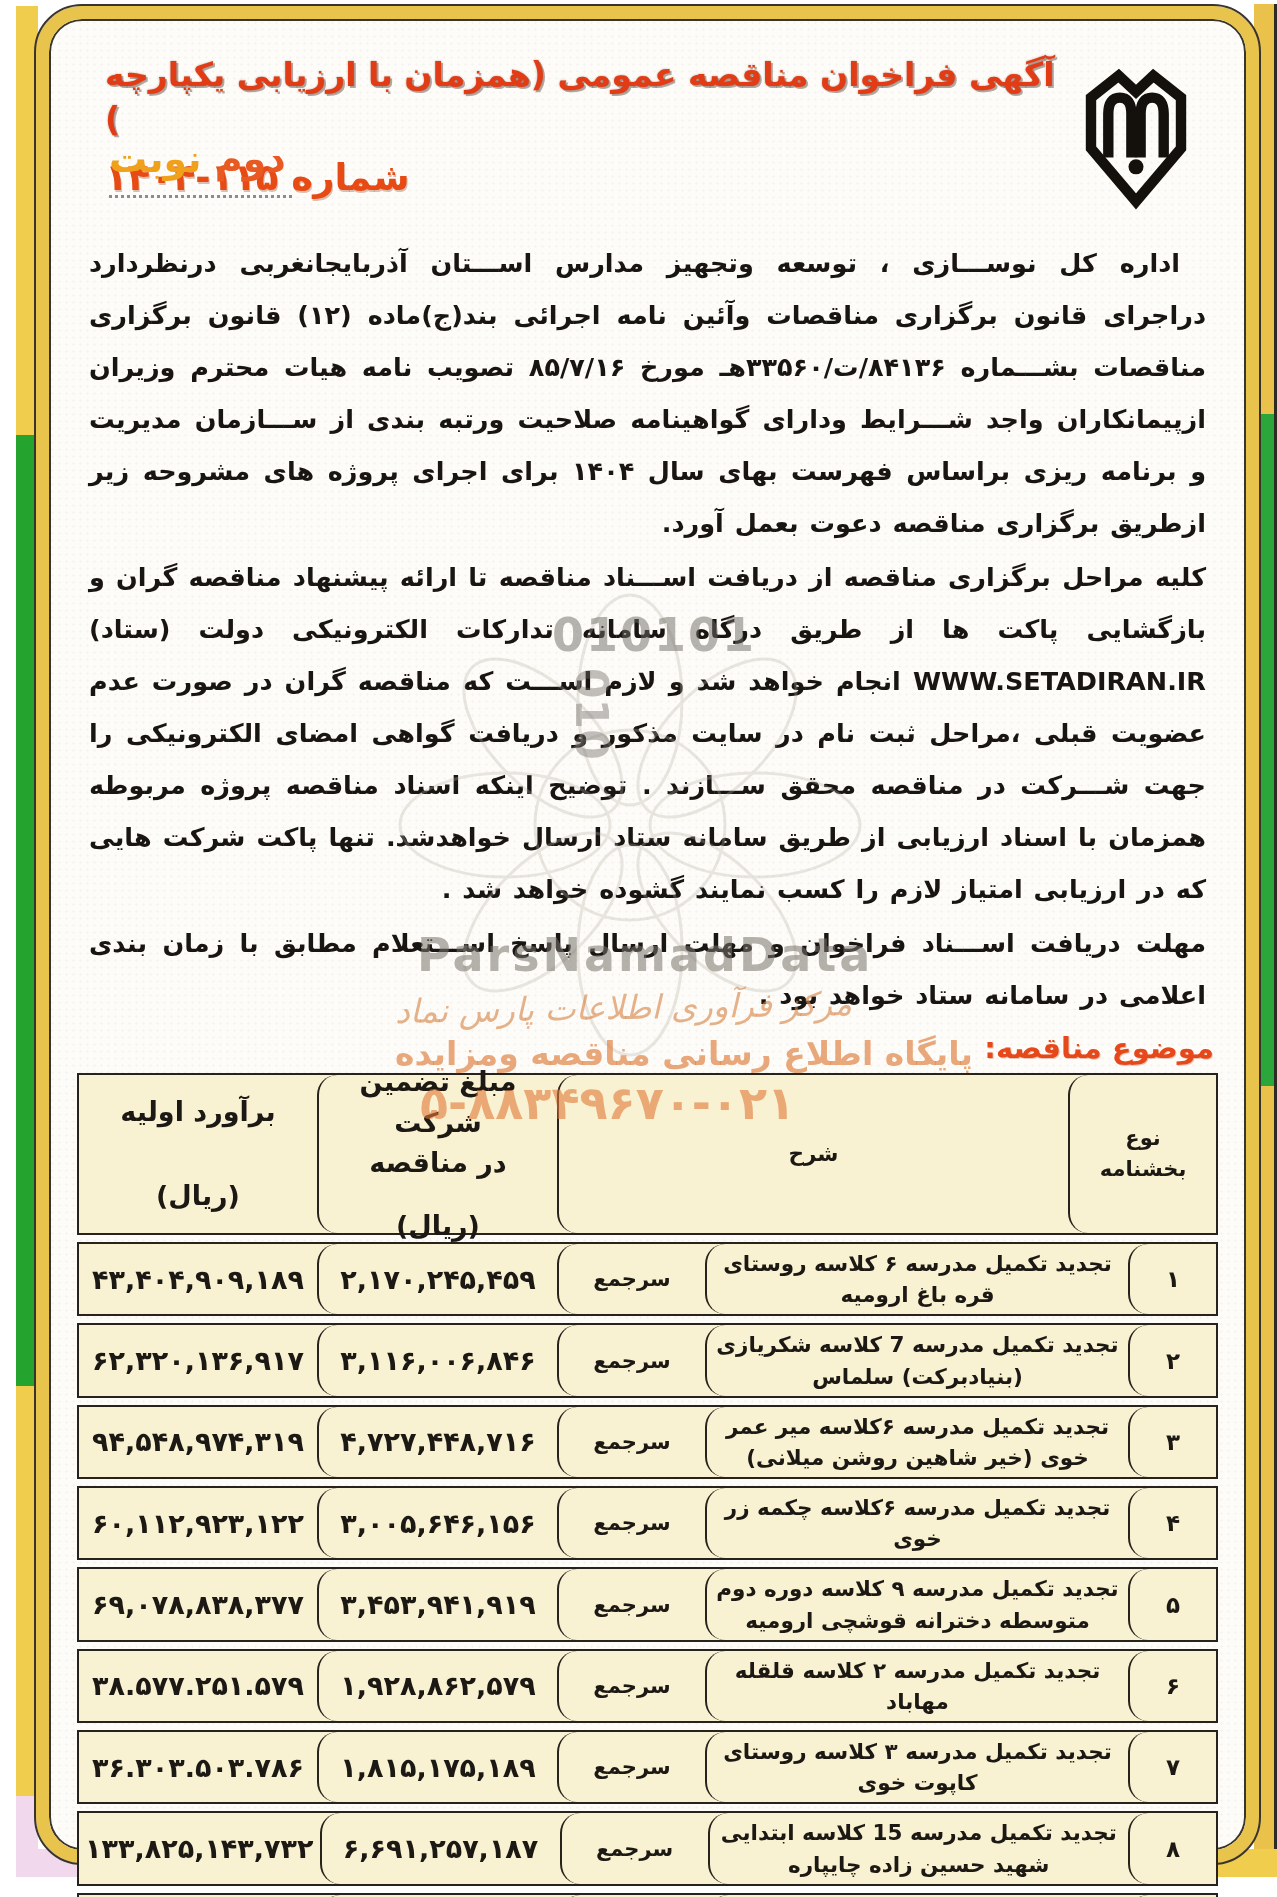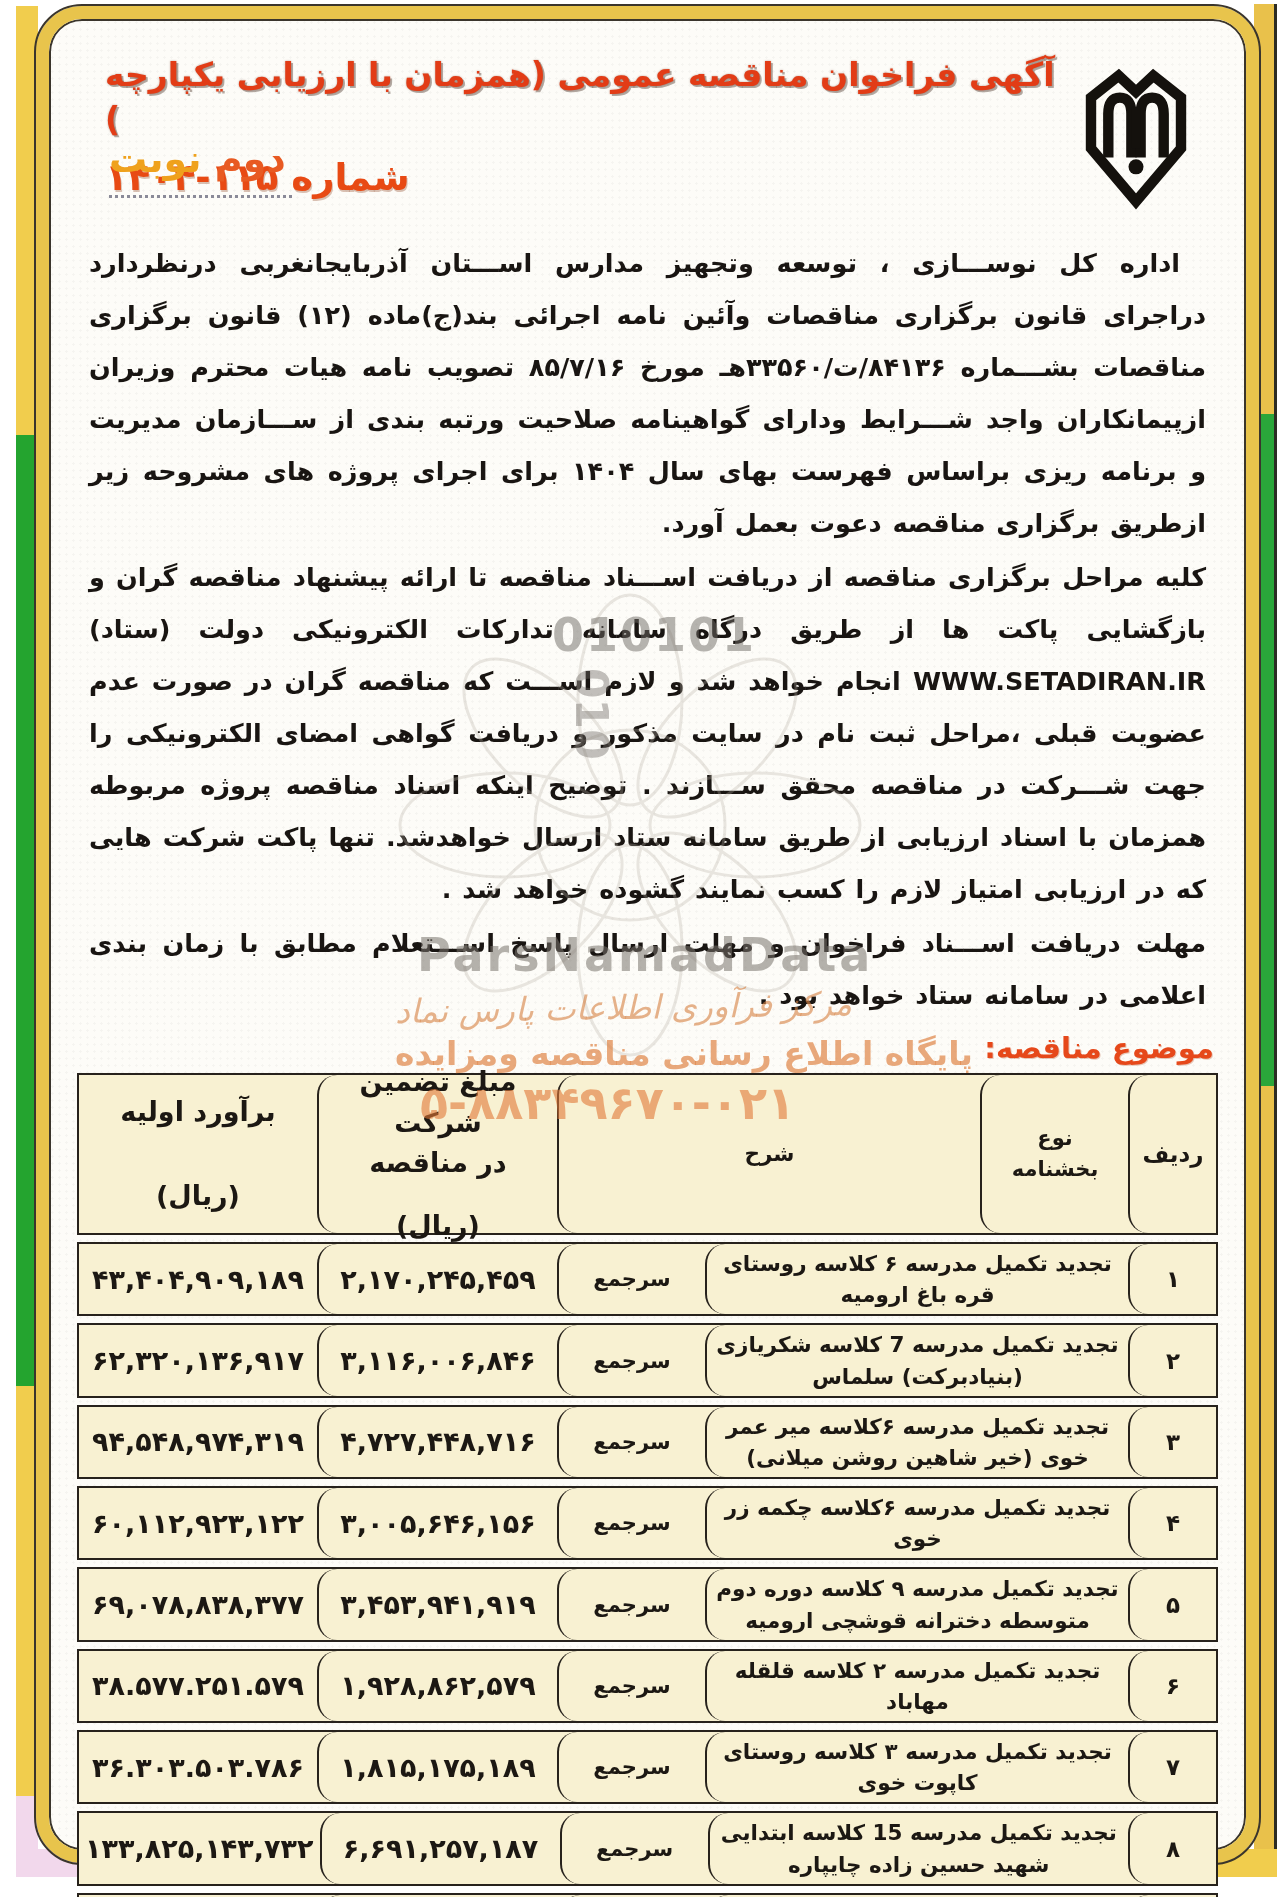--- a/index.html
+++ b/index.html
@@ -122,21 +122,20 @@
       <p class="first-indent">اداره کل نوســـازی ، توسعه  وتجهیز مدارس اســـتان آذربایجانغربی درنظردارد دراجرای قانون برگزاری مناقصات وآئین نامه اجرائی بند(ج)ماده (۱۲) قانون برگزاری مناقصات بشـــماره ۸۴۱۳۶/ت/۳۳۵۶۰هـ مورخ ۸۵/۷/۱۶ تصویب نامه  هیات محترم وزیران ازپیمانکاران  واجد شـــرایط ودارای گواهینامه صلاحیت ورتبه بندی از ســـازمان  مدیریت و برنامه ریزی براساس فهرست بهای سال ۱۴۰۴ برای اجرای پروژه های  مشروحه زیر ازطریق برگزاری مناقصه دعوت بعمل آورد.</p>
       <p>کلیه مراحل برگزاری مناقصه از دریافت اســـناد مناقصه تا ارائه پیشنهاد مناقصه گران و بازگشایی پاکت ها از طریق درگاه سامانه تدارکات الکترونیکی دولت (ستاد)  WWW.SETADIRAN.IR انجام خواهد شد  و لازم اســـت که مناقصه گران در صورت عدم عضویت قبلی ،مراحل ثبت نام در سایت مذکور و دریافت گواهی امضای الکترونیکی را جهت شـــرکت در مناقصه محقق ســـازند . توضیح اینکه اسناد مناقصه پروژه مربوطه همزمان با اسناد ارزیابی از طریق سامانه ستاد ارسال خواهدشد. تنها پاکت شرکت هایی که در ارزیابی امتیاز لازم را کسب نمایند گشوده خواهد شد .</p>
       <p>مهلت دریافت اســـناد فراخوان  و مهلت ارسال پاسخ اســـتعلام مطابق با زمان بندی اعلامی در سامانه ستاد خواهد بود .</p>
     </div>
 
     <div class="subject">موضوع مناقصه:</div>
 
     <div class="tbl">
 
       <div class="trow thead">
-        <div class="cell c-row">ردیف</div>
         <div class="cell c-type">
           <div>نوع</div>
           <div>بخشنامه</div>
         </div>
         <div class="cell c-desc">شرح</div>
         <div class="cell c-guar">
           <div>مبلغ تضمین شرکت</div>
           <div>در مناقصه</div>
           <div style="margin-top:22px">(ریال)</div>
         </div>

